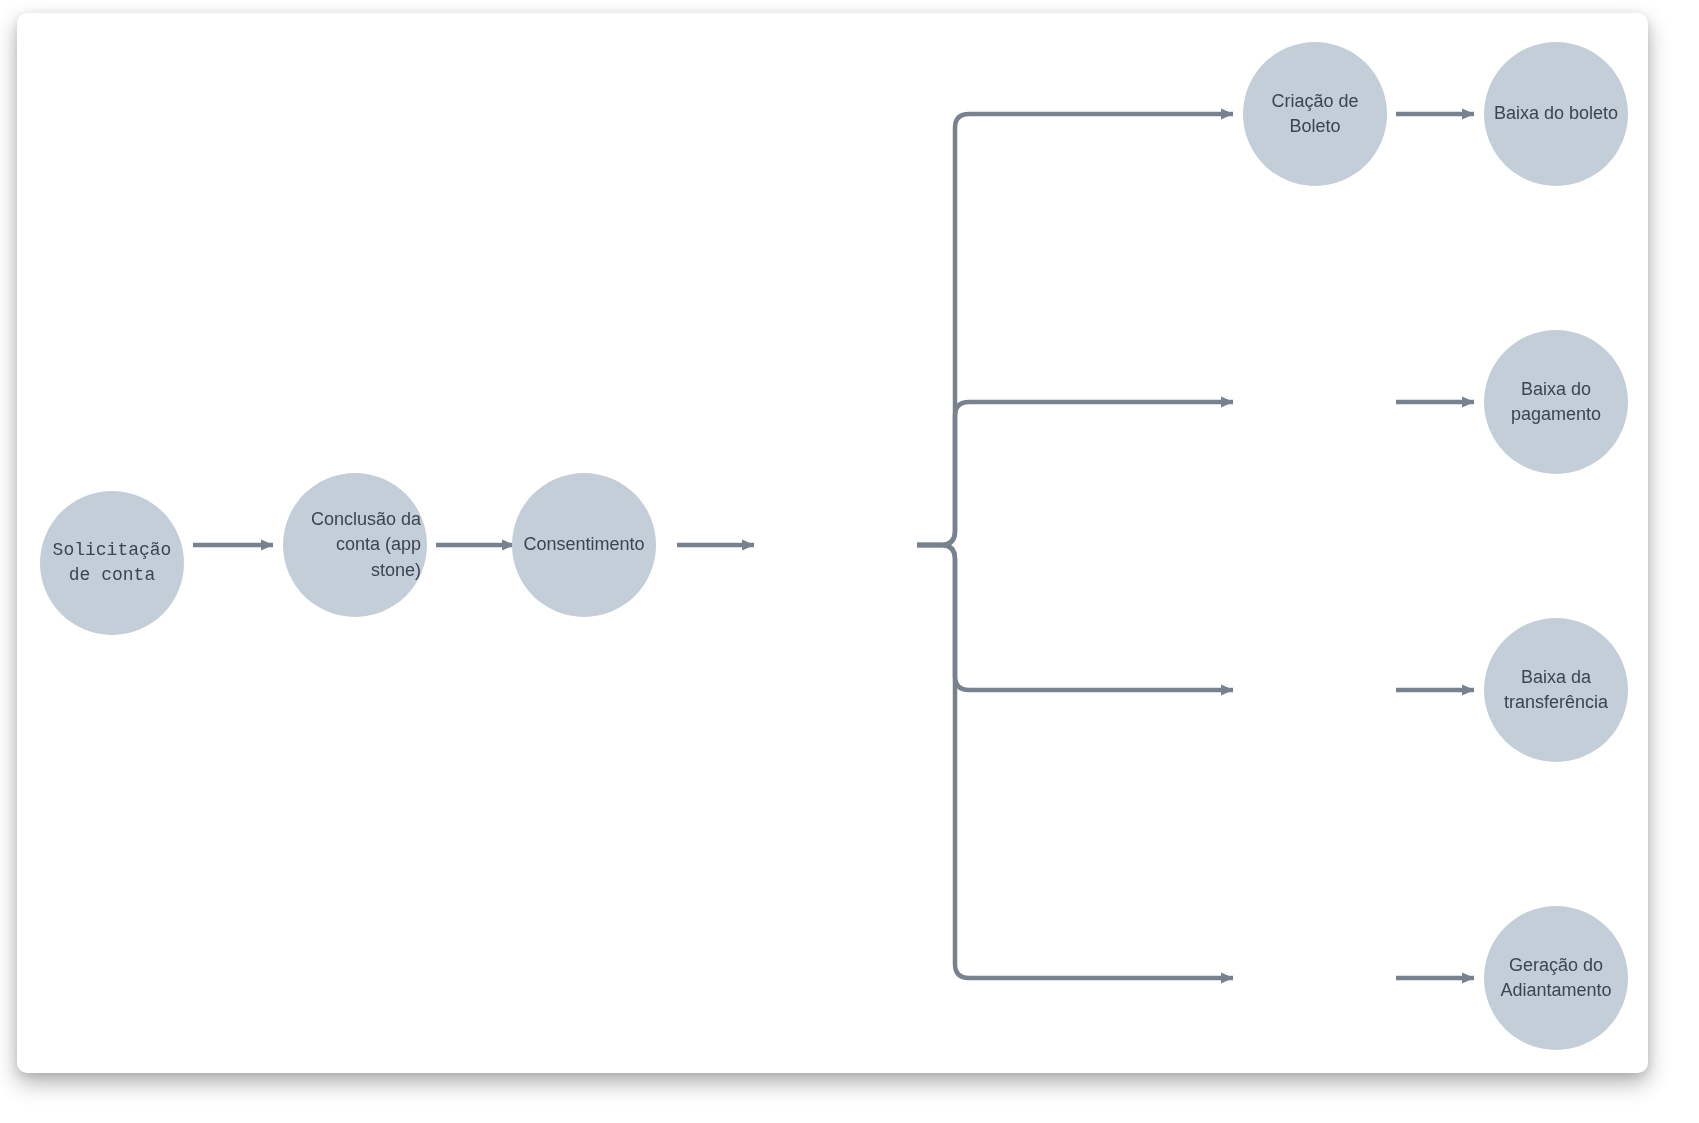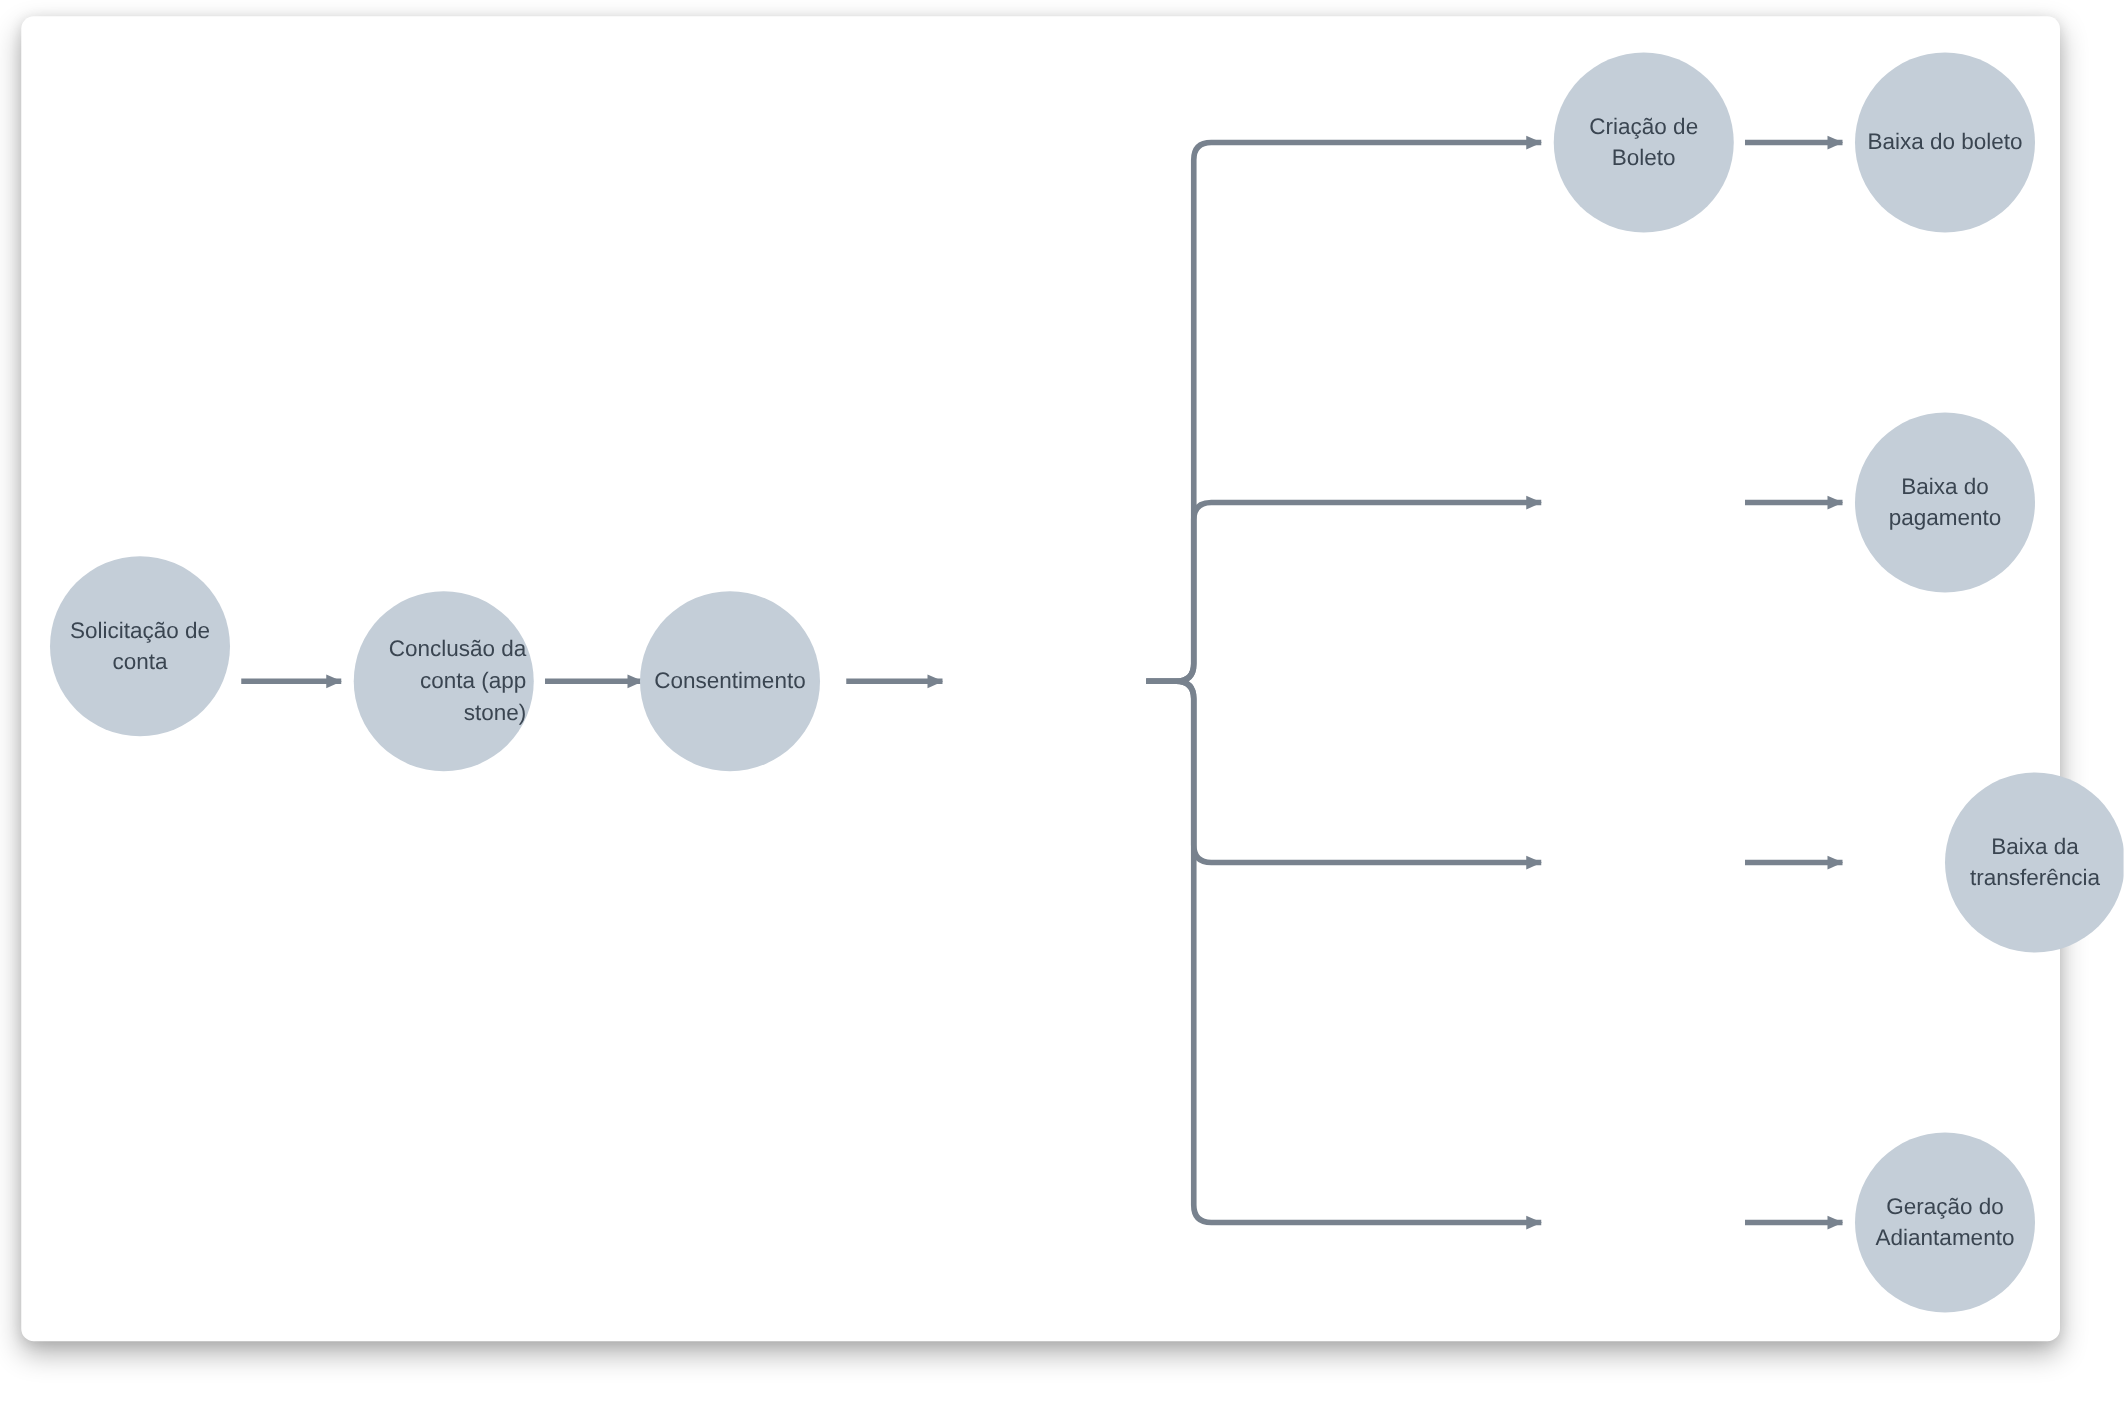--- a/index.html
+++ b/index.html
@@ -76,25 +76,25 @@
     <path class="edge" d="M917,545 L941,545 Q955,545 955,531 L955,416 Q955,402 969,402 L1233,402" marker-end="url(#arrow)"></path>
     <path class="edge" d="M917,545 L941,545 Q955,545 955,559 L955,676 Q955,690 969,690 L1233,690" marker-end="url(#arrow)"></path>
     <path class="edge" d="M917,545 L941,545 Q955,545 955,559 L955,964 Q955,978 969,978 L1233,978" marker-end="url(#arrow)"></path>
 
     <path class="edge" d="M1396,114 H1474" marker-end="url(#arrow)"></path>
     <path class="edge" d="M1396,402 H1474" marker-end="url(#arrow)"></path>
     <path class="edge" d="M1396,690 H1474" marker-end="url(#arrow)"></path>
     <path class="edge" d="M1396,978 H1474" marker-end="url(#arrow)"></path>
   </svg>
 
-  <div class="node" style="left:40px;  top:445px;">Solicitação de conta</div>
+  <div class="node" style="left:40px;  top:491px;font-family:Liberation Mono, monospace;">Solicitação de conta</div>
   <div class="node" style="left:283px; top:473px;text-align:right;">Conclusão da conta (app stone)</div>
   <div class="node" style="left:512px; top:473px;">Consentimento</div>
 
   <div class="node" style="left:1243px; top:42px;">Criação de Boleto</div>
   <div class="node" style="left:1484px; top:42px;">Baixa do boleto</div>
 
   <div class="node" style="left:1484px; top:330px;">Baixa do pagamento</div>
 
-  <div class="node" style="left:1556px; top:618px;">Baixa da transferência</div>
+  <div class="node" style="left:1484px; top:618px;">Baixa da transferência</div>
 
   <div class="node" style="left:1484px; top:906px;">Geração do Adiantamento</div>
 </div>
 
 </body></html>

